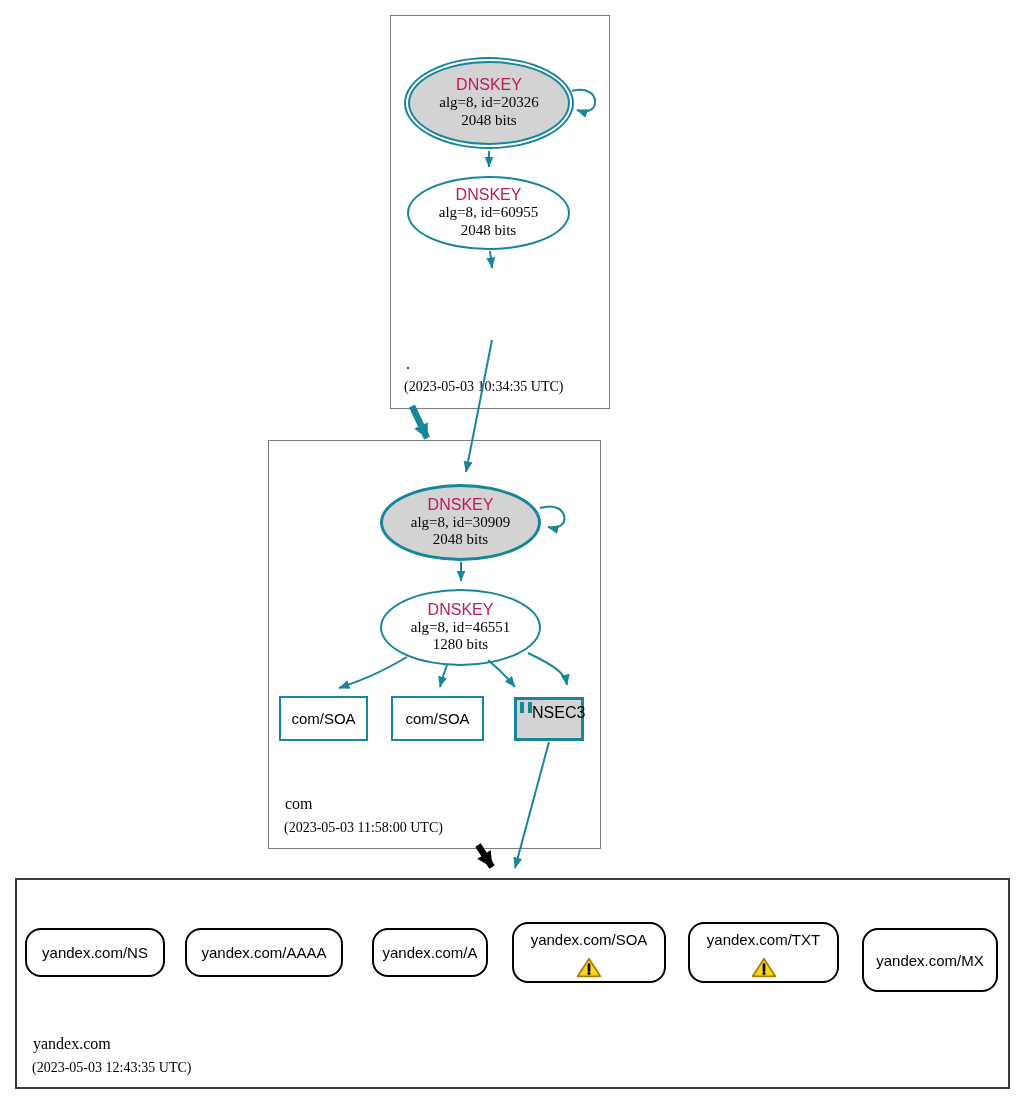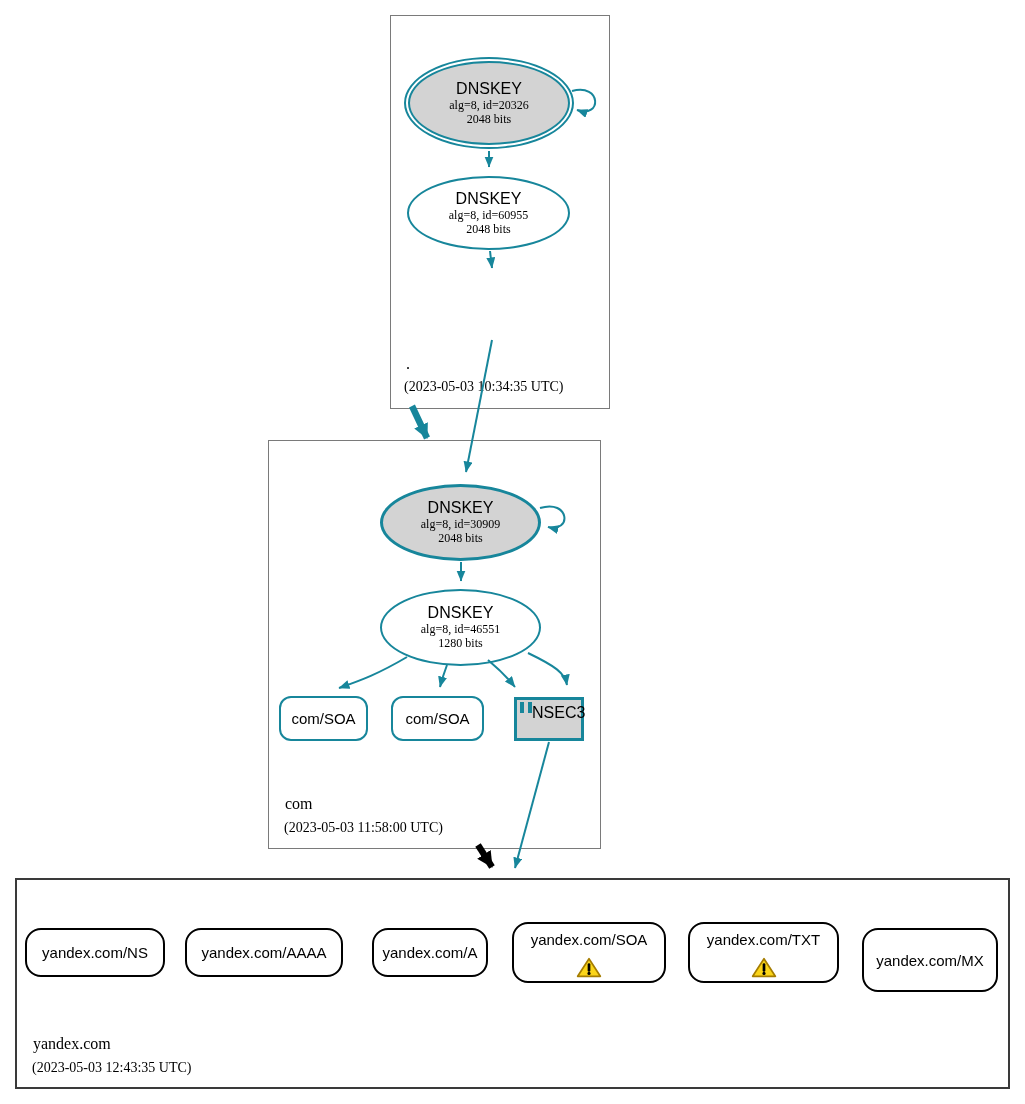--- a/index.html
+++ b/index.html
@@ -13,24 +13,24 @@
   .zone-name { position:absolute; font-family:"Liberation Serif", serif; font-size:16px; color:#000; }
   .zone-ts   { position:absolute; font-family:"Liberation Serif", serif; font-size:14px; color:#000; }
 
   .ellipse { position:absolute; border-radius:50%; border:2px solid var(--teal); background:#fff;
              display:flex; flex-direction:column; align-items:center; justify-content:center; text-align:center; }
   .ellipse.gray { background:var(--gray); border-width:3px; }
   .ellipse.double { background:#fff; }
   .ring { position:absolute; inset:2px; border:2px solid var(--teal); border-radius:50%; background:var(--gray);
           display:flex; flex-direction:column; align-items:center; justify-content:center; text-align:center; }
 
-  .node-title  { font-family:"Liberation Sans", sans-serif; font-size:16px; line-height:1.12; color:#000000; }
-  .node-detail { font-family:"Liberation Serif", serif; font-size:12px; line-height:1.18; color:#000; }
+  .node-title  { font-family:"Liberation Sans", sans-serif; font-size:16px; line-height:1.12; color:#be185d; }
+  .node-detail { font-family:"Liberation Serif", serif; font-size:15px; line-height:1.18; color:#000; }
 
-  .rrset { position:absolute; border:2px solid var(--teal); border-radius:12px; background:#fff;
+  .rrset { position:absolute; border:2px solid var(--teal); border-radius:0; background:#fff;
            display:flex; align-items:center; justify-content:center; text-align:center;
            font-family:"Liberation Sans", sans-serif; font-size:15px; color:#000; }
   .rrset.target { border-color:#000; border-radius:16px; }
   .rrset.warn { flex-direction:column; gap:9px; padding-top:3px; }
 
   .nsec3 { position:absolute; border:3px solid var(--teal); background:var(--gray); padding:2px 3px 1px 3px;
            display:flex; flex-direction:row; }
   .nsec3-hdr { display:flex; gap:4px; height:11px; }
   .nsec3-cell { flex:1; border:2px solid var(--teal); background:var(--gray); }
   .nsec3-label { font-family:"Liberation Sans", sans-serif; font-size:16px; color:#000; text-align:center; line-height:1.4; }

